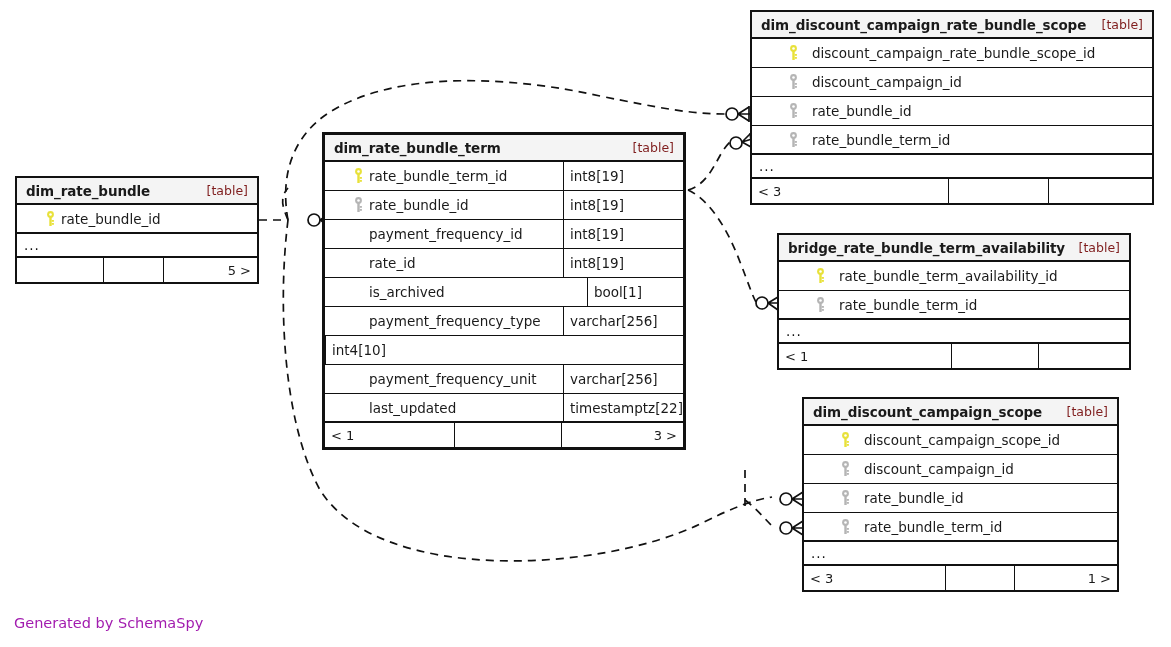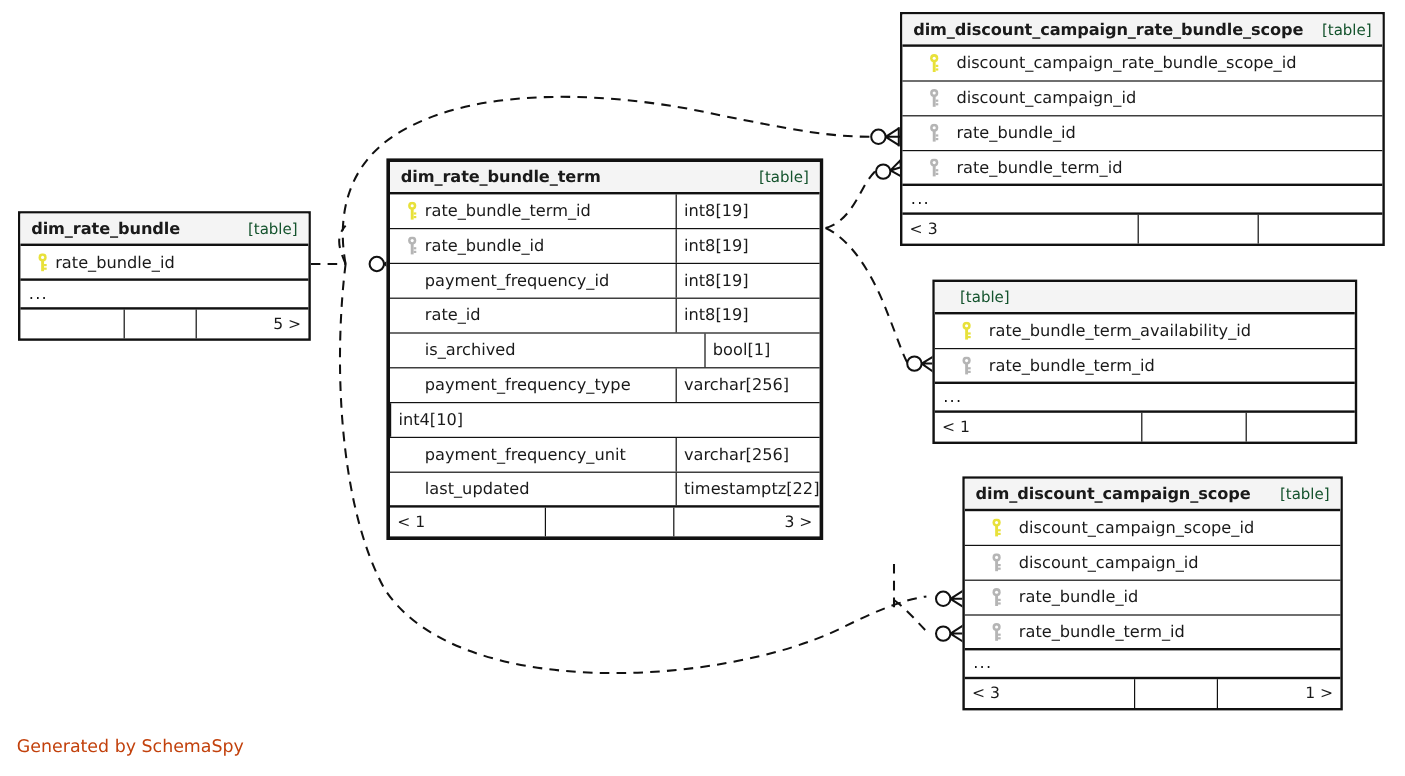--- a/index.html
+++ b/index.html
@@ -51,40 +51,40 @@
     height: 27px;
   }
   .tname {
     font-weight: bold;
     font-size: 13.5px;
     letter-spacing: -0.1px;
     white-space: nowrap;
   }
   .ttag {
     font-size: 12.5px;
-    color: #14532d;
+    color: #7f1d1d;
     white-space: nowrap;
     padding-left: 12px;
   }
   .trow {
     display: flex;
     align-items: stretch;
     border-bottom: 1px solid #111111;
     box-sizing: border-box;
     height: 29px;
   }
   .trow.last-col {
     border-bottom: 2px solid #111111;
   }
   .ccol {
     display: flex;
     align-items: center;
     flex: 1 1 auto;
     min-width: 0;
-    padding-left: 7px;
+    padding-left: 22px;
     box-sizing: border-box;
   }
   .tcol {
     display: flex;
     align-items: center;
     border-left: 1px solid #111111;
     padding-left: 6px;
     box-sizing: border-box;
     font-size: 13.5px;
     white-space: nowrap;
@@ -128,21 +128,21 @@
     white-space: nowrap;
   }
   .fcell.l { justify-content: flex-start; padding-left: 6px; }
   .fcell.r { justify-content: flex-end; padding-right: 6px; }
   .fcell.mid, .fcell.rt { border-left: 1px solid #111111; }
   .footer-note {
     position: absolute;
     left: 14px;
     top: 615px;
     font-size: 14.5px;
-    color: #c2410c;
+    color: #a21caf;
     z-index: 4;
     white-space: nowrap;
   }
   svg.keyicon { display: block; }
 </style>
 </head>
 <body>
 
 <div id="canvas">
 
@@ -400,20 +400,21 @@
 
     <div class="tfoot">
       <div class="fcell l" style="width:49%">&lt; 3</div>
       <div class="fcell mid l" style="width:25%"></div>
       <div class="fcell rt r" style="width:26%"></div>
     </div>
   </div>
 
   <div class="tbl" style="left:777px; top:233px; width:354px;">
     <div class="thead">
+      <span class="tname">bridge_rate_bundle_term_availability</span>
       <span class="ttag">[table]</span>
     </div>
 
     <div class="trow">
       <div class="ccol">
         <span class="keybox wide">
           <svg class="keyicon" width="9" height="16" viewBox="0 0 9 16">
             <circle cx="4.5" cy="3.5" r="3.4" fill="#e8e13a"></circle>
             <circle cx="4.5" cy="3.5" r="1.3" fill="#ffffff"></circle>
             <rect x="3.3" y="6" width="2.4" height="9" fill="#e8e13a"></rect>

